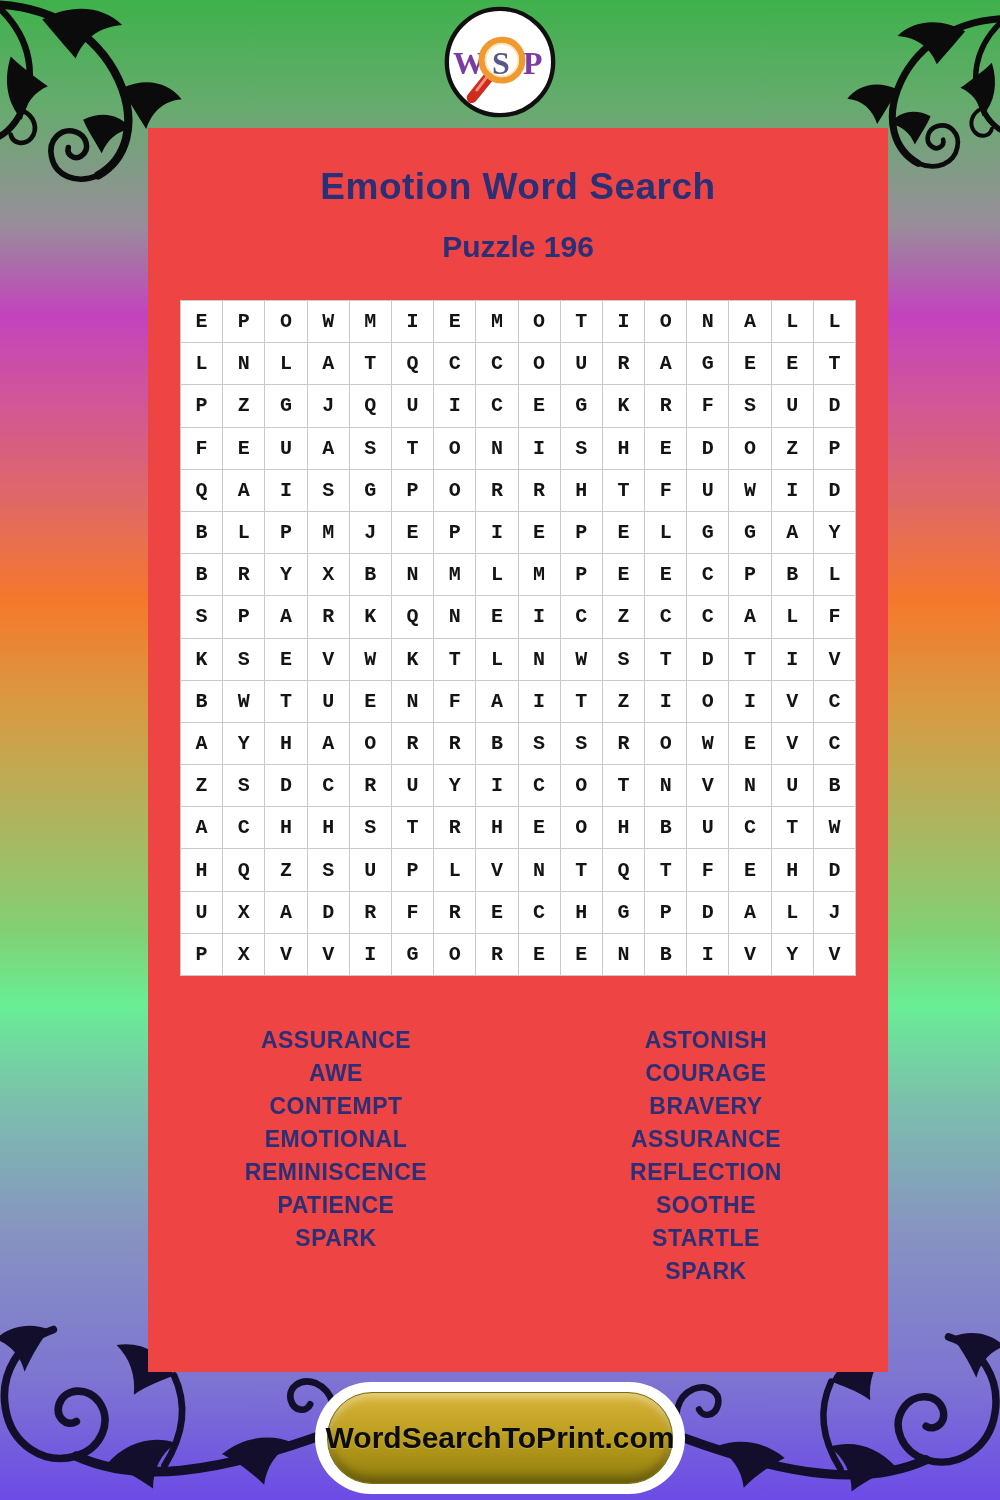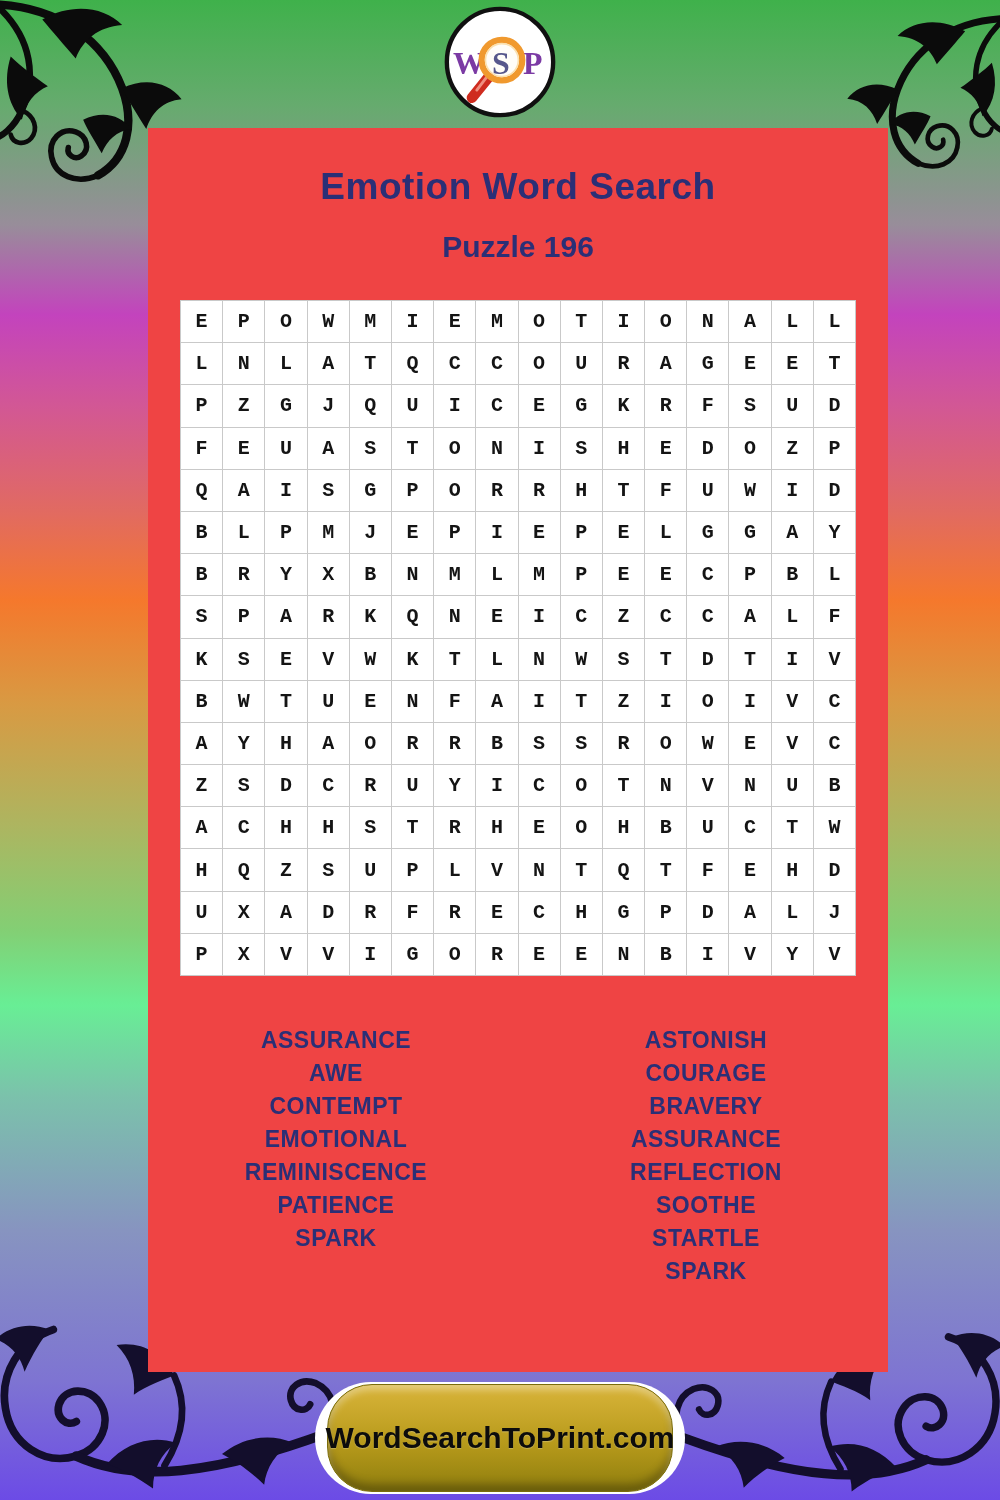--- a/index.html
+++ b/index.html
@@ -77,21 +77,21 @@
     line-height:33px; letter-spacing:0.5px;padding-left:6px;
   }
 
   .site-pill {
     position:absolute; left:50%; top:1382px; transform:translateX(-50%);
     width:370px; height:112px; border-radius:56px;
     background:#ffffff; z-index:3;
     display:flex; align-items:center; justify-content:center;
   }
   .site-button {
-    width:346px; height:108px; border-radius:45px; border:1px solid #7a6c0a;
+    width:346px; height:92px; border-radius:45px; border:1px solid #7a6c0a;
     background:linear-gradient(180deg,#d9b43a 0%, #b79a1b 55%, #8f7e0e 100%);
     box-shadow:inset 0 5px 7px rgba(255,255,255,0.35), inset 0 -7px 9px rgba(0,0,0,0.28);
     display:flex; align-items:center; justify-content:center;
     font-size:30px; font-weight:bold; color:#0c0c0c; cursor:pointer;
     text-shadow:0 1px 1px rgba(255,255,255,0.25);
   }
 </style>
 </head>
 <body>
 

